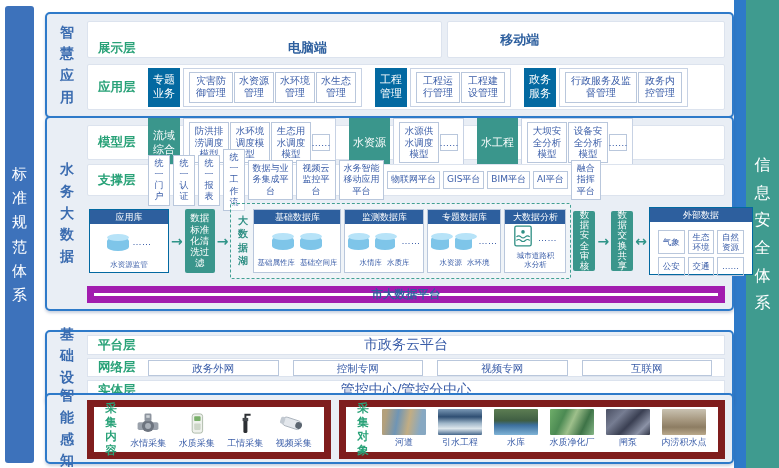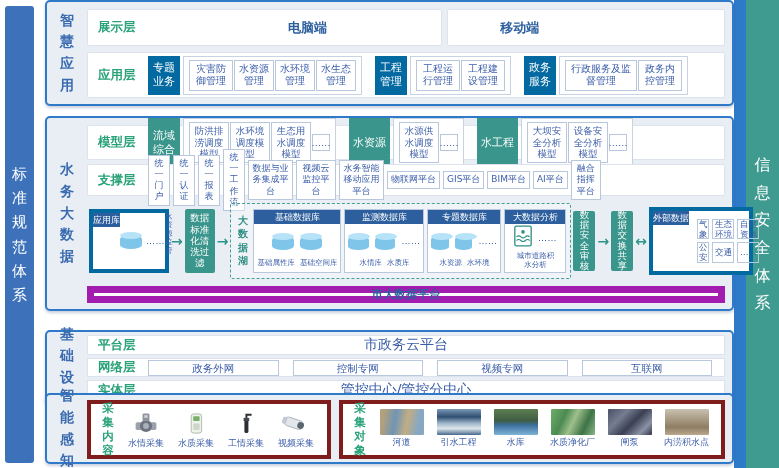--- a/index.html
+++ b/index.html
@@ -12,34 +12,34 @@
   .pillar{position:absolute;display:flex;align-items:center;justify-content:center}
   .pillar-left{left:5px;top:6px;width:29px;height:457px;background:#3d72bb;border-radius:3px}
   .pillar-left .vstack{color:#fff;font-size:15px;width:16px;line-height:1.62;font-weight:500}
   .strip-right{position:absolute;left:734px;top:0;width:12px;height:468px;background:#2e7ac9}
   .pillar-right{left:746px;top:0;width:33px;height:468px;background:#3f9b8f}
   .pillar-right .vstack{color:#fff;font-size:16px;width:17px;line-height:1.72;font-weight:500}
 
   
   .band{position:absolute;left:45px;width:689px;border:2px solid #2e7ac9;border-radius:5px;
         background:#e9eef5;display:flex;box-shadow:0 2px 3px rgba(60,90,140,.28)}
-  .band1{top:0;height:106px}
+  .band1{top:12px;height:106px}
   .band2{top:116px;height:195px}
   .band3{top:330px;height:74px}
   .band4{top:393px;height:71px}
   .band-label{flex:0 0 40px;display:flex;align-items:center;justify-content:center}
   .band-label .vstack{color:#3b6cb0;font-size:14px;font-weight:700;width:15px;line-height:1.55}
   .band-content{flex:1;display:flex;flex-direction:column;padding:7px 7px 6px 0;min-width:0}
 
   .wbox{background:#fff;border:1px solid #dce3ee;border-radius:2px}
   .row-label{flex:0 0 60px;color:#29a278;font-size:12.5px;font-weight:600;padding-left:10px}
 
   
   .disp-row{display:flex;gap:5px;height:37px;margin-bottom:6px}
-  .disp-left{flex:1.28;display:flex;align-items:center}
+  .disp-left{flex:1.28;display:flex;align-items:flex-end}
   .disp-right{flex:1;display:flex;align-items:center}
   .term-head{color:#2d5f9e;font-size:13px;font-weight:700}
   .disp-left .term-head{margin-left:140px}
   .disp-right .term-head{margin-left:52px}
   .app-row{flex:1;display:flex;align-items:center}
   .grp{display:flex;align-items:stretch;margin-right:13px}
   .grp-head{background:#0369a1;color:#fff;display:flex;align-items:center;justify-content:center;
             text-align:center;padding:2px 4px;font-size:11px;line-height:1.25}
   .grp-head .hw{width:24px;word-break:break-all}
   .grp-head.one{white-space:nowrap}
@@ -54,21 +54,21 @@
   .model-row{display:flex;align-items:center;height:35px;margin-bottom:4px}
   .grp-head.teal{background:#3a968c}
   .itm.m{font-size:9.5px;padding:2px 2px}
   .w40{width:40px}.wd18{width:18px}
   .support-row{display:flex;align-items:center;height:32px;margin-bottom:4px}
   .sup-items{display:flex;align-items:center;gap:3px;flex:1;padding-right:3px}
   .itm.s{font-size:9px;padding:2px 3px}
   .sw22{width:22px}.sw45{width:45px}.sw40{width:40px}.sw30{width:30px}.snw{white-space:nowrap}
 
   .flow-row{display:flex;align-items:center;flex:1;margin-bottom:5px;gap:2px;padding-left:2px}
-  .fbox{background:#fff;border:4px solid #0369a1;display:flex;flex-direction:row}
+  .fbox{background:#fff;border:1px solid #0369a1;display:flex;flex-direction:column}
   .fhead{background:#2d5f9e;color:#fff;font-size:9px;text-align:center;line-height:14px;height:14px;flex:none}
   .appdb{width:80px;height:64px;flex:none}
   .fbody{flex:1;display:flex;align-items:center;justify-content:center;gap:4px}
   .dots{color:#3a5da8;font-size:9px;letter-spacing:.5px;white-space:nowrap}
   .mini-lbl{font-size:7.5px;color:#3a5da8;text-align:center;line-height:1.15;padding-bottom:2px}
   .arrow{color:#2f9488;font-weight:700;font-size:14px;flex:none;line-height:1}
   .teal-box{background:#3a968c;color:#fff;display:flex;align-items:center;justify-content:center;border-radius:2px;flex:none}
   .clean{width:30px;height:64px}
   .clean .vstack{font-size:9.5px;width:20px;line-height:1.18}
   .tv{width:22px;height:60px}
@@ -91,21 +91,21 @@
 
   
   .b3row{display:flex;align-items:center;background:#fff;border:1px solid #dce3ee;height:20px;margin-bottom:3px}
   .b3row:last-child{margin-bottom:0}
   .b3val{flex:1;text-align:center;color:#3a5da8;font-size:14px;padding-right:60px}
   .net-items{flex:1;display:flex;gap:14px;padding-right:12px}
   .net{flex:1;border:1px solid #b9c7dc;text-align:center;font-size:10.5px;color:#3a5da8;height:16px;line-height:14px}
 
   
   .b4wrap{flex:1;display:flex;align-items:center}
-  .b4box{background:#fff;border:4px solid #7f1d1d;display:flex;align-items:center;height:59px;padding:0 6px}
+  .b4box{background:#fff;border:7px solid #7f1d1d;display:flex;align-items:center;height:59px;padding:0 6px}
   .b4label{color:#29a278;font-size:11.5px;font-weight:600;width:14px;line-height:1.22;margin:0 6px 0 4px}
   .cc{width:244px;margin-right:8px}
   .ct{flex:1}
   .c-item{flex:1;display:flex;flex-direction:column;align-items:center;justify-content:flex-end;gap:1px}
   .c-item .lbl{font-size:9px;color:#3a5da8;white-space:nowrap}
   .icn{height:28px;display:flex;align-items:flex-end;justify-content:center}
   .ph{width:44px;height:26px;border-radius:1px}
   .ph-river{background:linear-gradient(100deg,#b3a07c 10%,#6f95b5 35%,#c2ad83 60%,#87a8c2 85%)}
   .ph-divert{background:linear-gradient(180deg,#7a98b5 0%,#2f4f73 30%,#9fb6c9 55%,#dde6ec 75%,#46688c 100%)}
   .ph-reservoir{background:linear-gradient(180deg,#5c7d52 0%,#3f5e43 45%,#3c6f9e 62%,#7fb3d6 100%)}

